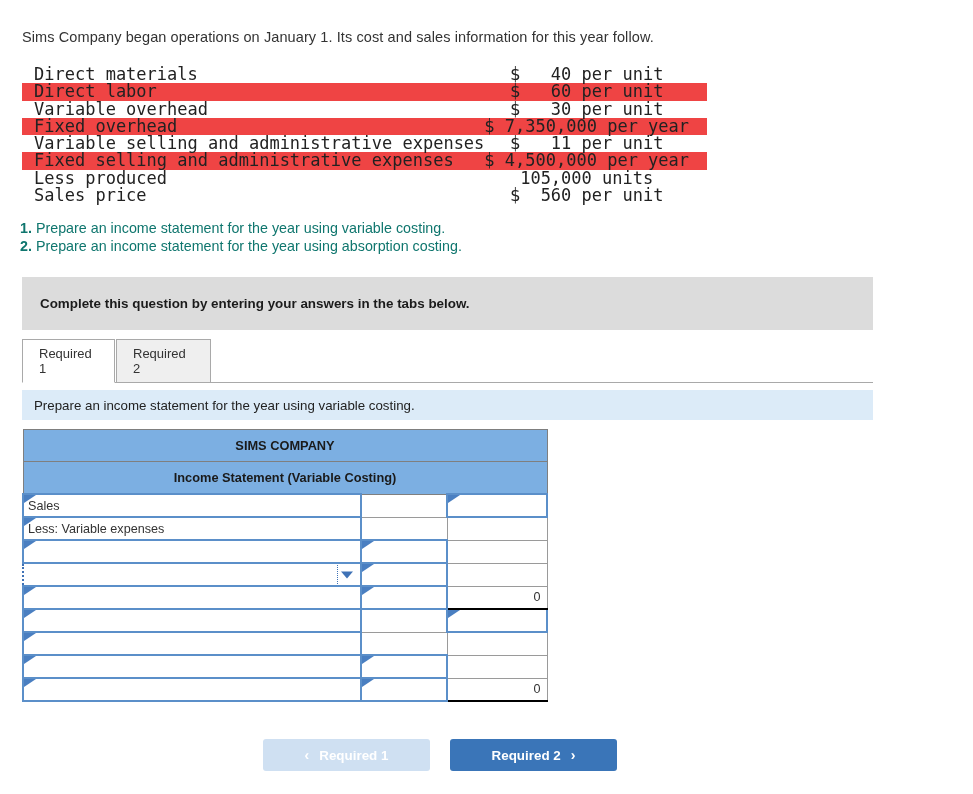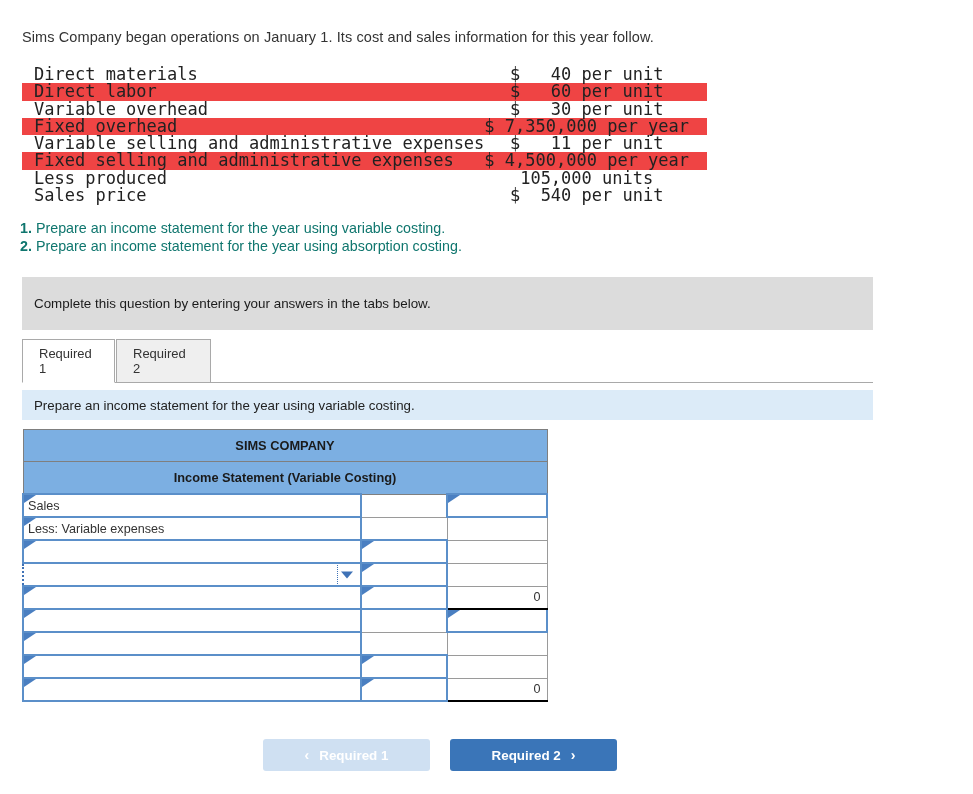--- a/index.html
+++ b/index.html
@@ -40,22 +40,22 @@
   .reqs b { font-weight: bold; }
 
   
   .banner {
     position: absolute; left: 22px; top: 277px;
     width: 851px; height: 53px;
     background: #dcdcdc;
     display: flex; align-items: center;
   }
   .banner-text {
-    padding-left: 12px;
-    font-size: 13.4px; font-weight: normal; color: #1b1b1b;
+    padding-left: 18px;
+    font-size: 13.4px; font-weight: bold; color: #1b1b1b;
   }
 
   
   .tabstrip {
     position: absolute; left: 22px; top: 339px;
     width: 851px; height: 45px;
   }
   .tab {
     position: absolute; top: 0; height: 44px;
     display: flex; align-items: center; justify-content: center;
@@ -204,21 +204,21 @@
       <tr class="alt">
         <td>Fixed selling and administrative expenses</td>
         <td class="val">$ 4,500,000 per year</td>
       </tr>
       <tr>
         <td>Less produced</td>
         <td class="val">105,000 units</td>
       </tr>
       <tr>
         <td>Sales price</td>
-        <td class="val">$  540 per unit</td>
+        <td class="val">$  560 per unit</td>
       </tr>
     </tbody>
   </table>
 
   <div class="reqs">
     <div>
       <b>1.</b><span> Prepare an income statement for the year using variable costing.</span>
     </div>
     <div>
       <b>2.</b><span> Prepare an income statement for the year using absorption costing.</span>

